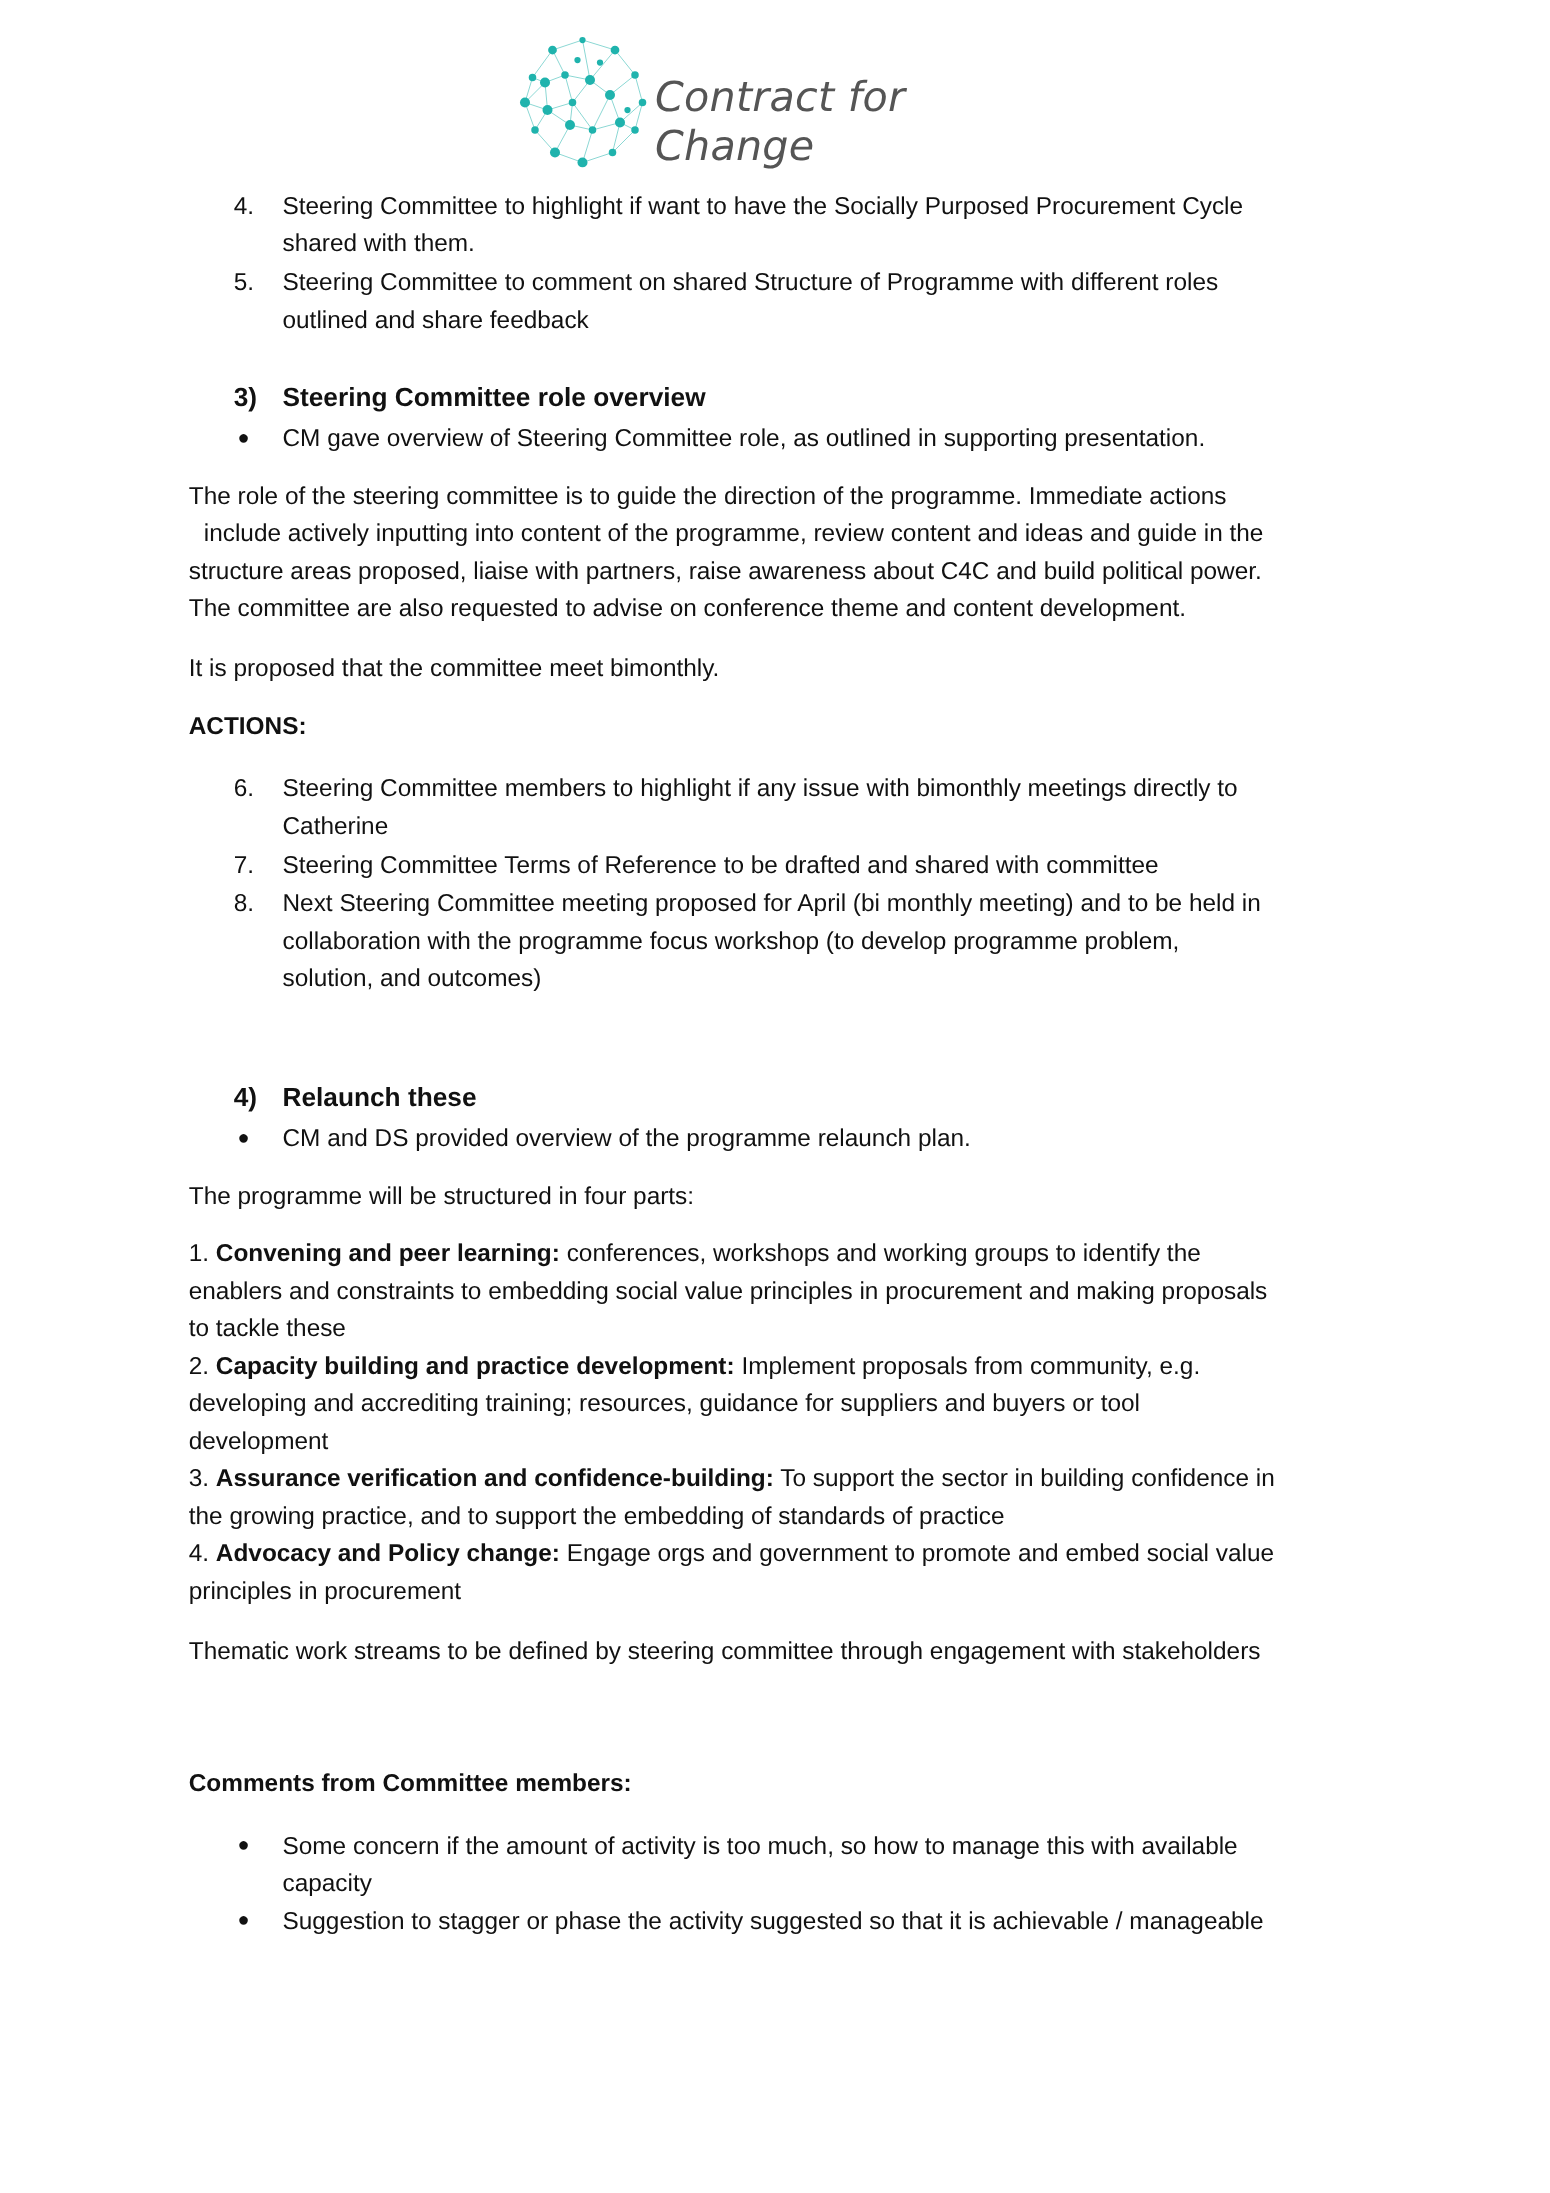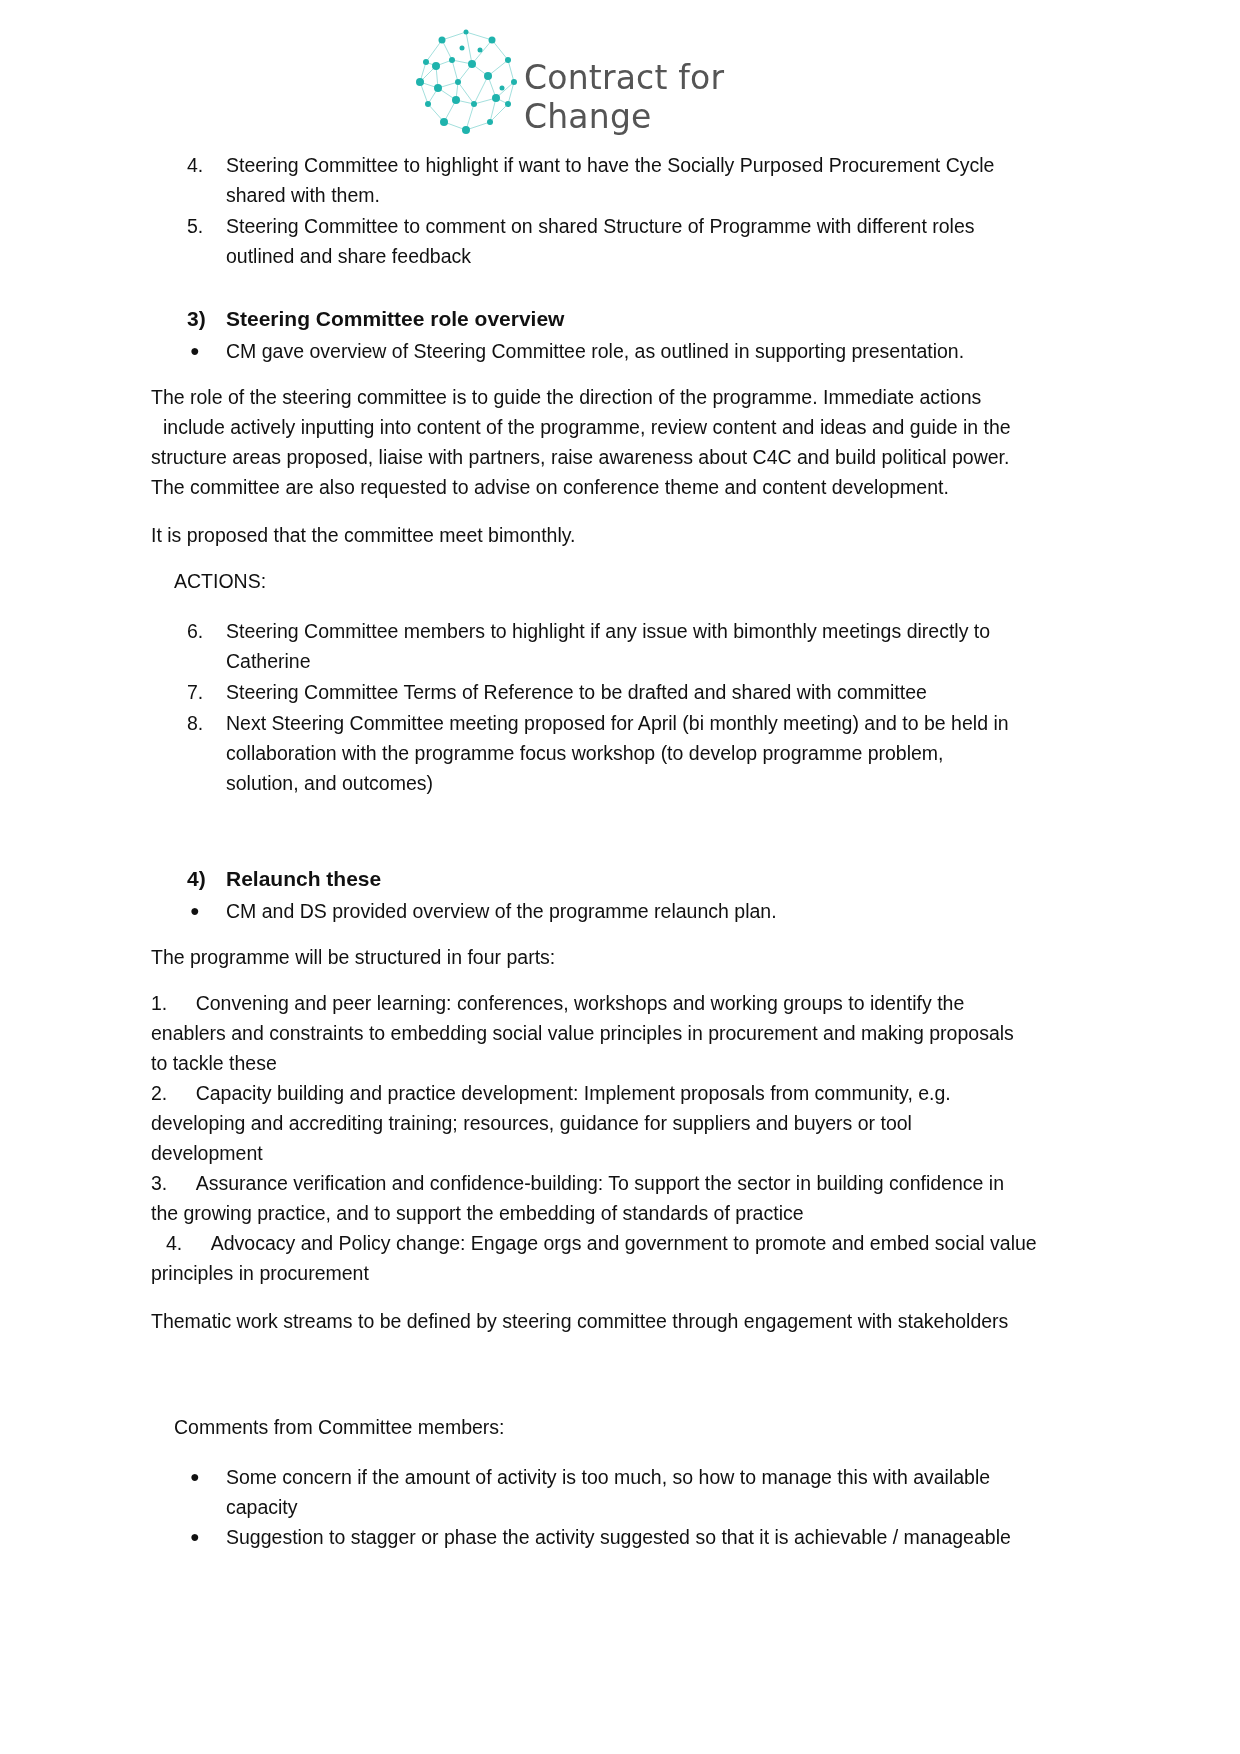--- a/index.html
+++ b/index.html
@@ -1,31 +1,31 @@
 <!DOCTYPE html>
 <html><head>
 <meta charset="utf-8">
 <style>
   html, body { margin: 0; padding: 0; background: #ffffff; }
   body { width: 1240px; height: 1754px; position: relative; overflow: hidden;
          font-family: "Liberation Sans", sans-serif; color: #111; }
   .page { position: absolute; left: 0; top: 0; width: 1240px; height: 1754px; }
 
-  .logo { position: absolute; left: 412px; top: 26px; width: 440px; height: 110px; }
+  .logo { position: absolute; left: 412px; top: 26px; width: 440px; height: 110px; font-style: italic; }
   .logo svg { position: absolute; left: 0; top: 0; }
   .logo-text { position: absolute; left: 112px; top: 32px; font-size: 33px; color: #555; letter-spacing: 0.2px;
                font-family: "DejaVu Sans", sans-serif; font-weight: normal; }
 
   .abs { position: absolute; }
   .txt { font-size: 19.5px; line-height: 30px; white-space: nowrap; }
   .numlist .num { position: absolute; left: 187px; }
   .numlist .body { position: absolute; left: 226px; }
   .bullet { position: absolute; left: 190px; font-size: 16px; }
   .heading { font-weight: bold; font-size: 21px; }
-  .bold { font-weight: normal; margin-left: 23px; }
+  .bold { font-weight: bold; }
 </style>
 </head>
 <body>
 
 <div class="page">
 
   <div class="logo">
     <svg width="108" height="108" viewBox="0 0 108 108">
       <g stroke="#7fd3cf" stroke-width="0.8" fill="none" opacity="0.9">
         <path d="M54 6 L30 14 L14 36 L8 56 L16 78 L32 96 L54 104 L78 96 L96 78 L102 56 L96 34 L80 14 Z"></path>
@@ -109,21 +109,21 @@
     <div class="abs txt" style="left:151px; top:1018px">enablers and constraints to embedding social value principles in procurement and making proposals</div>
     <div class="abs txt" style="left:151px; top:1048px">to tackle these</div>
 
     <div class="abs txt" style="left:151px; top:1078px"><span>2.</span> <span class="bold">Capacity building and practice development:</span><span> Implement proposals from community, e.g.</span></div>
     <div class="abs txt" style="left:151px; top:1108px">developing and accrediting training; resources, guidance for suppliers and buyers or tool</div>
     <div class="abs txt" style="left:151px; top:1138px">development</div>
 
     <div class="abs txt" style="left:151px; top:1168px"><span>3.</span> <span class="bold">Assurance verification and confidence-building:</span><span> To support the sector in building confidence in</span></div>
     <div class="abs txt" style="left:151px; top:1198px">the growing practice, and to support the embedding of standards of practice</div>
 
-    <div class="abs txt" style="left:166px; top:1228px"><span>4.</span> <span class="bold">Advocacy and Policy change:</span><span> Engage orgs and government to promote and embed social value</span></div>
+    <div class="abs txt" style="left:151px; top:1228px"><span>4.</span> <span class="bold">Advocacy and Policy change:</span><span> Engage orgs and government to promote and embed social value</span></div>
     <div class="abs txt" style="left:151px; top:1258px">principles in procurement</div>
   </div>
 
   <div class="abs txt" style="left:151px; top:1306px">Thematic work streams to be defined by steering committee through engagement with stakeholders</div>
 
   <div class="abs txt bold" style="left:151px; top:1412px">Comments from Committee members:</div>
 
   <div>
     <div class="bullet txt" style="top:1462px">●</div>
     <div class="abs txt" style="left:226px; top:1462px">Some concern if the amount of activity is too much, so how to manage this with available</div>

